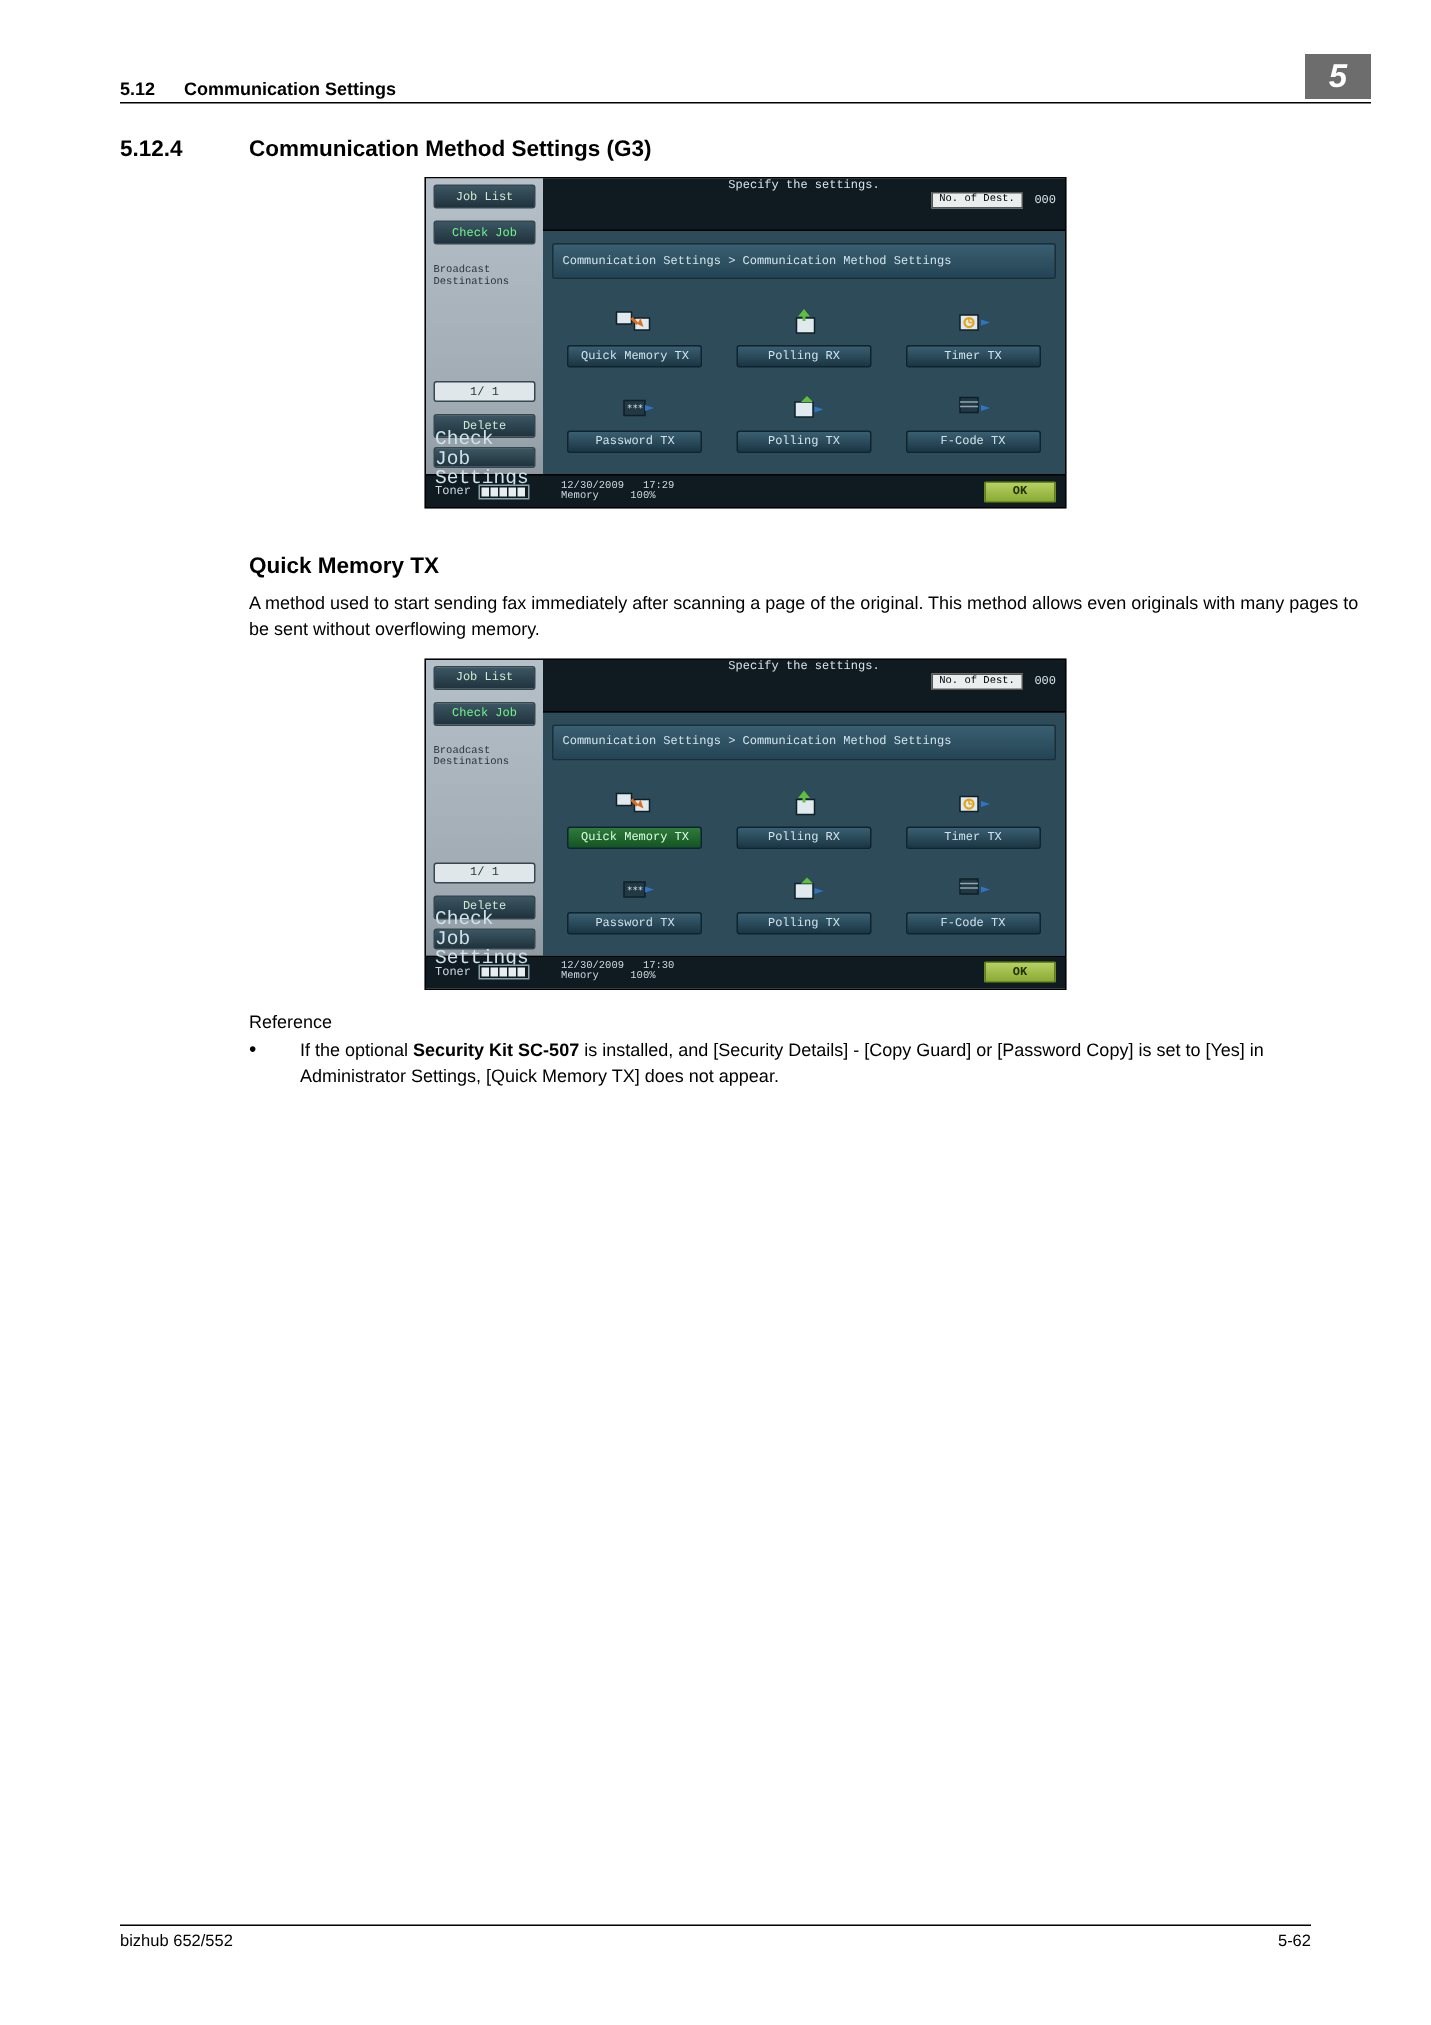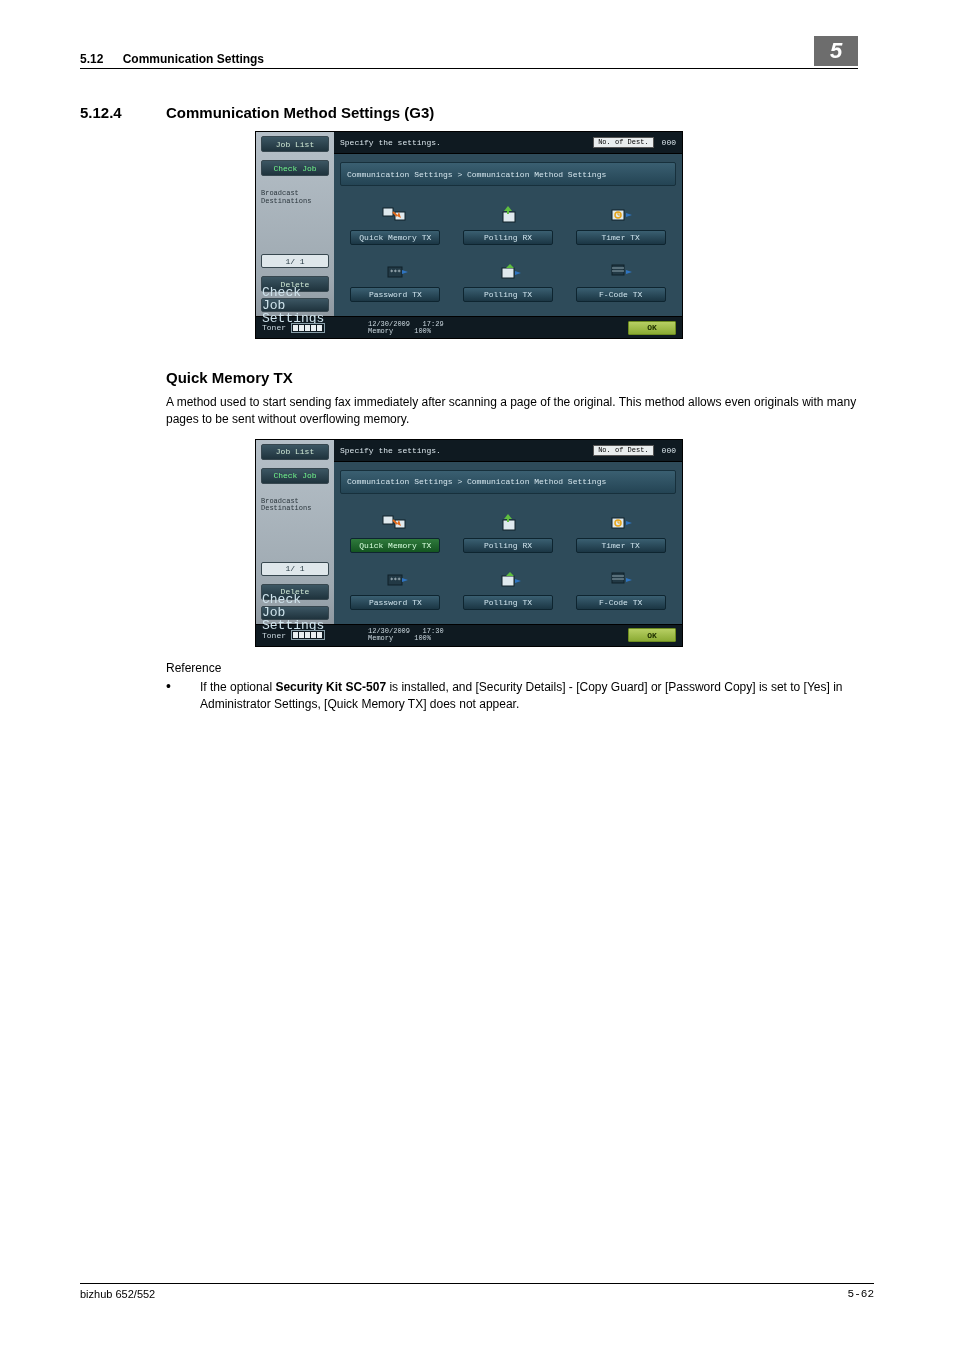--- a/index.html
+++ b/index.html
@@ -5,21 +5,21 @@
   * { box-sizing: border-box; margin: 0; padding: 0; }
   body {
     font-family: Arial, Helvetica, sans-serif;
     width: 954px;
     height: 1350px;
     background: #fff;
     color: #000;
     position: relative;
   }
   .page {
-    padding: 36px 96px 0 80px;
+    padding: 36px 40px 0 80px;
   }
   .header-line {
     display: flex;
     align-items: flex-end;
     border-bottom: 1px solid #000;
     padding-bottom: 2px;
     margin-bottom: 20px;
   }
   .header-left {
     font-size: 12px;
@@ -36,21 +36,21 @@
     font-weight: bold;
     font-style: italic;
     display: flex;
     align-items: center;
     justify-content: center;
   }
   .section-title {
     display: flex;
     font-weight: bold;
     color: #000;
-    margin: 35px 0 8px 0;
+    margin: 22px 0 8px 0;
   }
   .section-title .sn {
     flex: 0 0 86px;
     font-size: 15px;
   }
   .section-title .st {
     font-size: 15px;
   }
   .body-text {
     margin-left: 86px;
@@ -136,28 +136,29 @@
     justify-content: center;
     font-size: 8px;
   }
   .main {
     flex: 1;
     display: flex;
     flex-direction: column;
     background: #2e4b5a;
   }
   .main-head {
-    height: 22px;
+    height: 35px;
     background: #0f1a21;
     border-bottom: 1px solid #000;
     display: flex;
     align-items: center;
     padding: 0 6px;
     color: #d9e4ea;
     font-size: 8px;
+    flex-direction: column;
   }
   .main-head .right {
     margin-left: auto;
     display: flex;
     align-items: center;
     gap: 8px;
   }
   .dest-box {
     background: #e9edee;
     color: #000;
@@ -219,21 +220,20 @@
   }
   .shot-bottom {
     display: flex;
     border-top: 1px solid #000;
     background: #0f1a21;
     height: 22px;
     align-items: center;
     padding: 0 6px;
     color: #cbd8df;
     font-size: 8px;
-    gap: 22px;
   }
   .toner-row {
     display: flex;
     align-items: center;
     gap: 5px;
     width: 78px;
   }
   .toner-bar {
     width: 34px;
     height: 10px;
@@ -285,21 +285,21 @@
   .footer {
     position: absolute;
     bottom: 50px;
     left: 80px;
     right: 80px;
     border-top: 1px solid #000;
     padding-top: 4px;
     display: flex;
     font-size: 11px;
   }
-  .footer .r { margin-left: auto; font-family: Liberation Mono, monospace; }
+  .footer .r { margin-left: auto; }
 </style>
 </head>
 <body>
 
 <div class="page">
 
   <div class="header-line">
     <div class="header-left">
       <span class="num">5.12</span>
       <span>Communication Settings</span>

